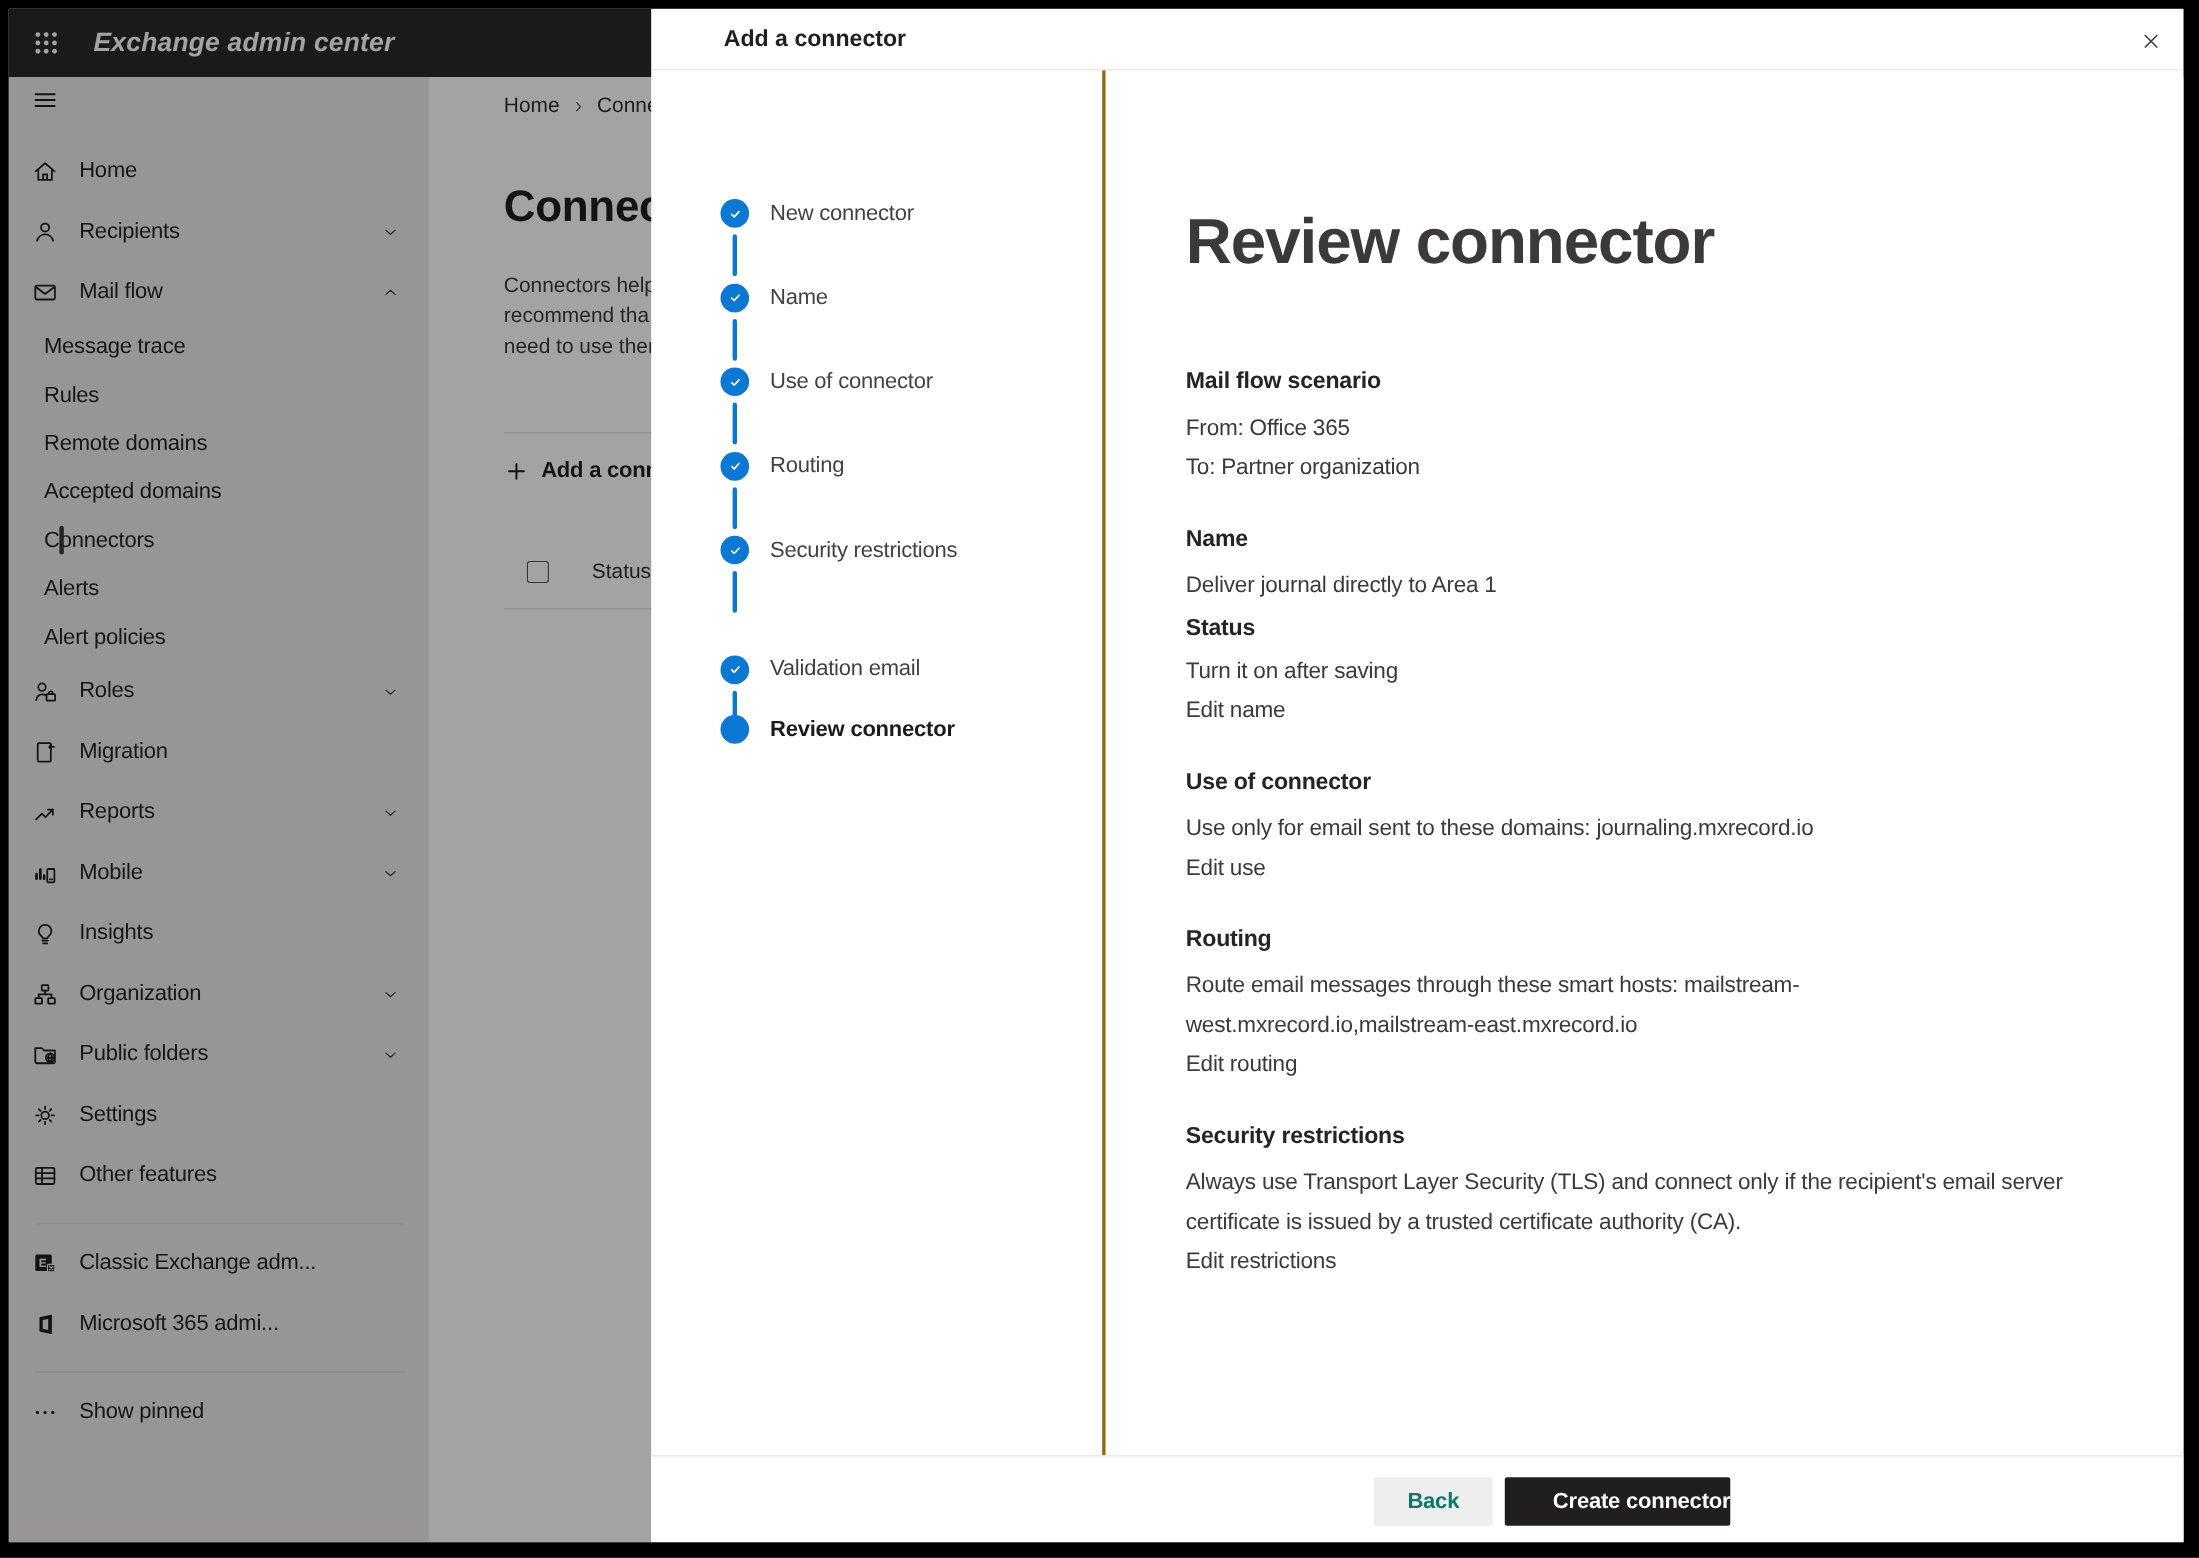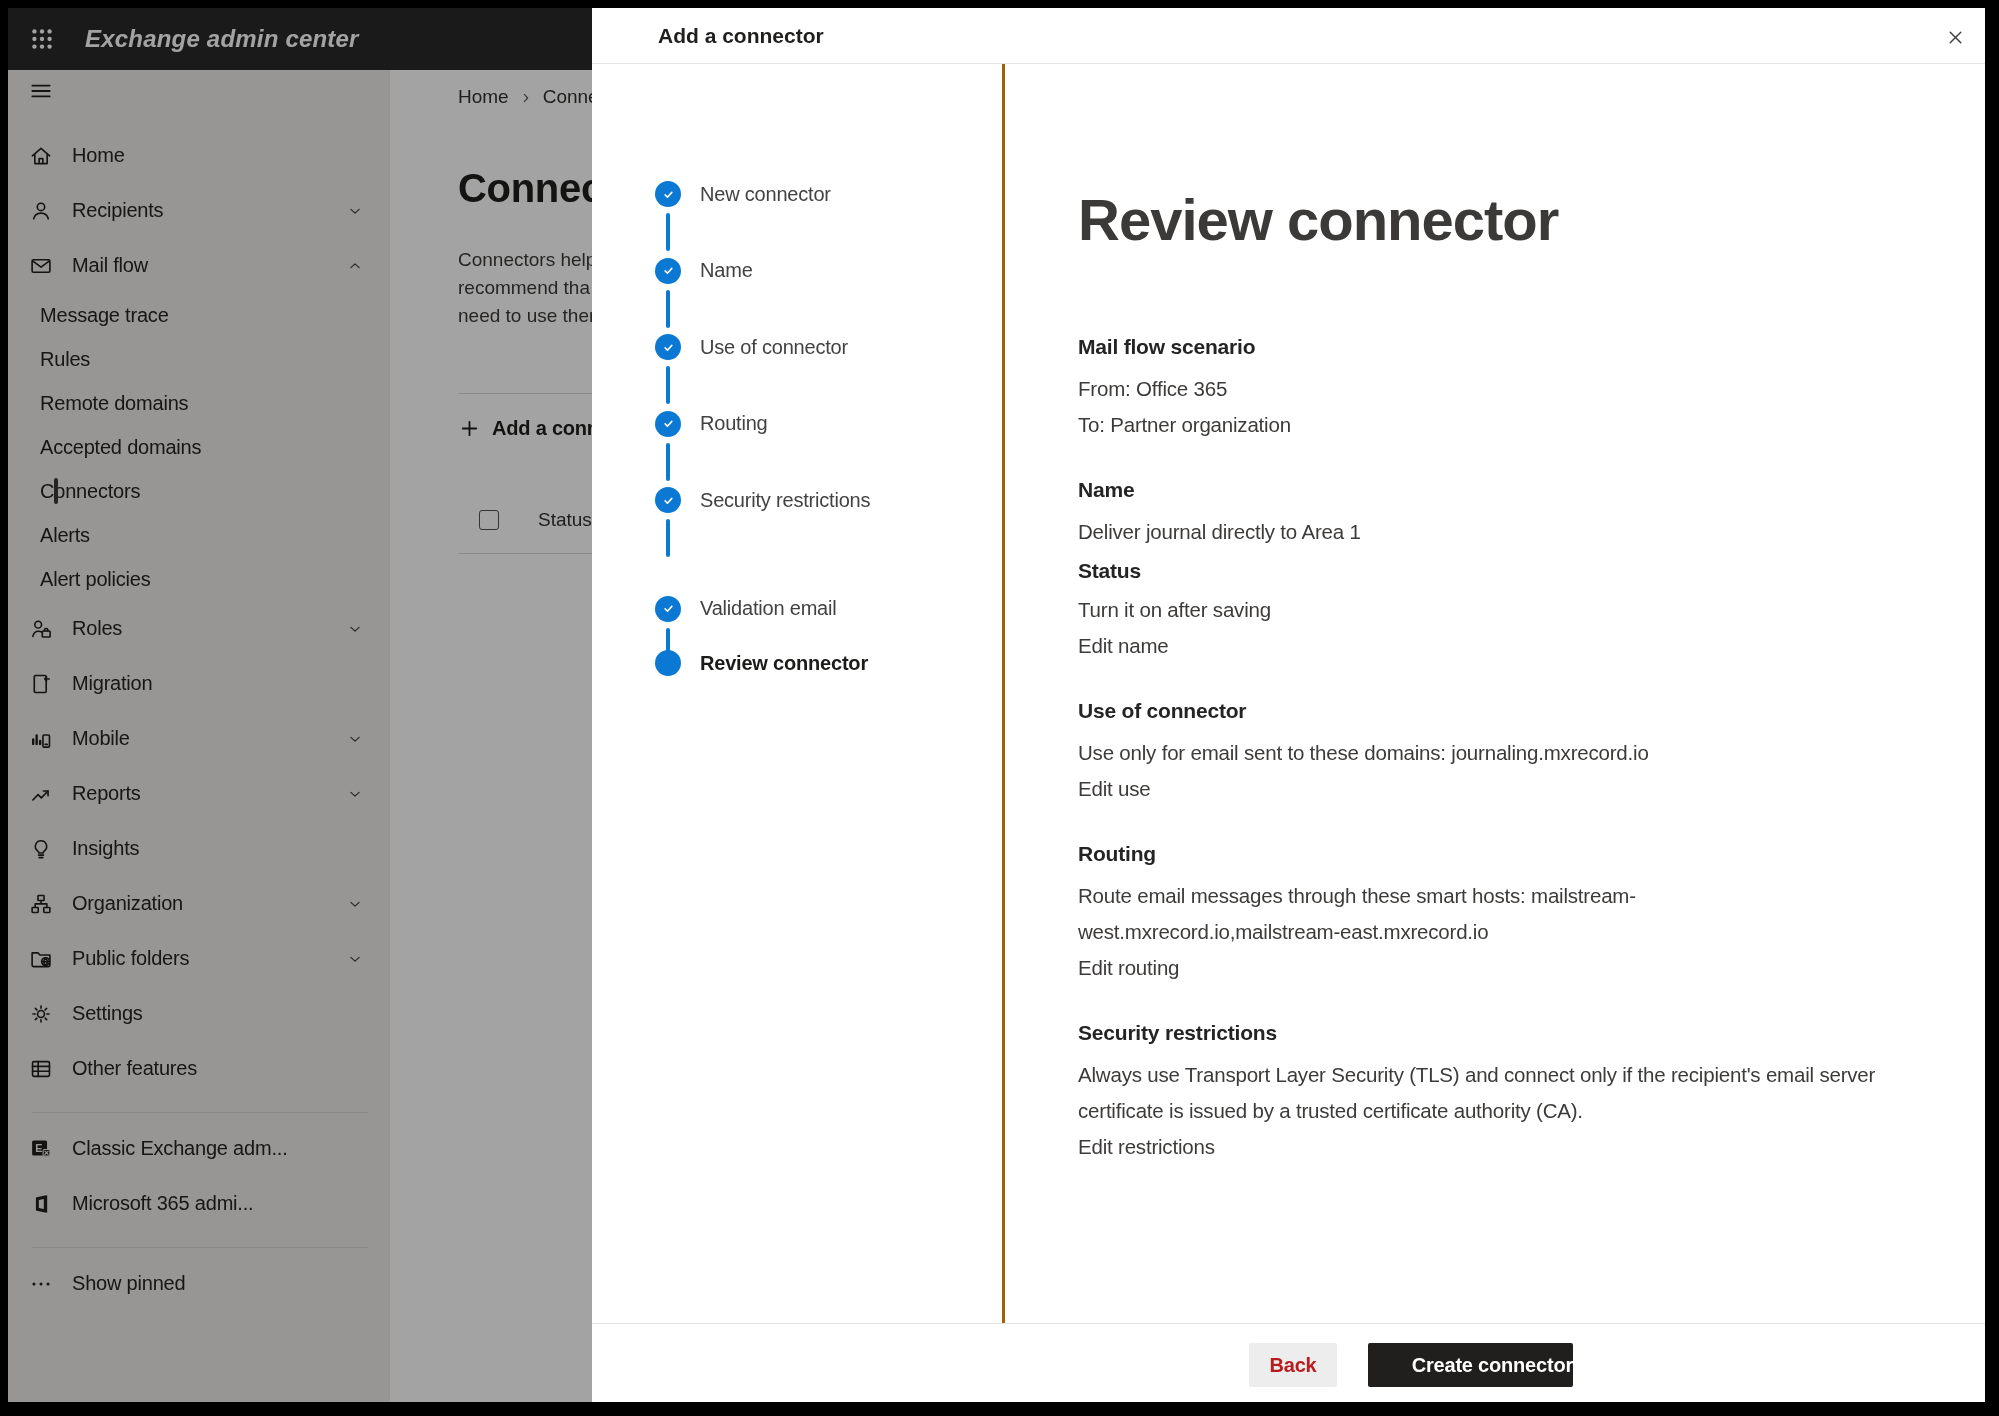--- a/index.html
+++ b/index.html
@@ -70,21 +70,21 @@
   .review-heading{position:absolute;left:486px;top:178px;font-size:58px;font-weight:700;color:#3b3a39;letter-spacing:-1px;white-space:nowrap;}
   #review-blocks{position:absolute;left:486px;top:325px;width:800px;}
   .rv-h{font-size:21px;font-weight:700;color:var(--text-primary);line-height:28px;margin:33px 0 10px;letter-spacing:-.2px;}
   .rv-h:first-child{margin-top:0;}
   .rv-h2{font-size:21px;font-weight:700;color:var(--text-primary);line-height:28px;margin:7px 0 7px;letter-spacing:-.2px;}
   .rv-p{font-size:20.5px;line-height:36px;color:var(--text-body);letter-spacing:-.2px;}
   .rv-link{display:block;font-size:20.5px;line-height:36px;color:var(--text-body);text-decoration:none;cursor:pointer;letter-spacing:-.2px;}
 
   .panel-footer{position:absolute;left:0;right:0;bottom:0;height:79px;border-top:1px solid var(--divider);background:#fff;}
   .btn{position:absolute;top:1335px;height:44px;border:none;border-radius:2px;font-size:20px;font-weight:600;cursor:pointer;letter-spacing:-.2px;}
-  .btn-back{left:657px;width:88px;background:var(--back-button-bg);color:#b91c1c;}
+  .btn-back{left:657px;width:108px;background:var(--back-button-bg);color:#0f766e;}
   .btn-create{left:776px;width:205px;background:var(--primary-button-bg);color:var(--primary-button-text);text-align:right;}
 </style>
 </head>
 <body>
 
 <div class="screen">
 
   <header class="topbar">
     <div class="waffle">
       <svg viewBox="0 0 24 24" fill="#ffffff">
@@ -171,35 +171,35 @@
         </li>
         <li class="nav-item main">
           <span class="nav-icon"><svg viewBox="0 0 24 24" fill="none" stroke="currentColor" stroke-width="1.5" stroke-linecap="round" stroke-linejoin="round">
               <rect x="5.8" y="4.2" width="11" height="15.6" rx="1.2"></rect>
               <path d="M19.6 7.4h-4.2m0 0 1.8-1.8m-1.8 1.8 1.8 1.8"></path>
             </svg></span>
           <span class="nav-label">Migration</span>
         </li>
         <li class="nav-item main">
           <span class="nav-icon"><svg viewBox="0 0 24 24" fill="none" stroke="currentColor" stroke-width="1.5" stroke-linecap="round" stroke-linejoin="round">
+              <path d="M4.5 17.5l4.8-4.9 3 3 6.2-6.4"></path>
+              <path d="M14.2 9.2h4.3v4.4"></path>
+            </svg></span>
+          <span class="nav-label">Reports</span>
+          <span class="nav-chevron"><svg viewBox="0 0 24 24" fill="none" stroke="currentColor" stroke-width="1.5" stroke-linecap="round" stroke-linejoin="round">
+              <path d="m6.5 9.8 5.5 5 5.5-5"></path>
+            </svg></span>
+        </li>
+        <li class="nav-item main">
+          <span class="nav-icon"><svg viewBox="0 0 24 24" fill="none" stroke="currentColor" stroke-width="1.5" stroke-linecap="round" stroke-linejoin="round">
               <path d="M4.8 16.5v-4M8 16.5V8.7M11.2 16.5v-2.6" stroke-width="2.2"></path>
               <rect x="13.8" y="8.3" width="6" height="11.2" rx="1"></rect>
               <path d="M15.8 17h2"></path>
             </svg></span>
           <span class="nav-label">Mobile</span>
-          <span class="nav-chevron"><svg viewBox="0 0 24 24" fill="none" stroke="currentColor" stroke-width="1.5" stroke-linecap="round" stroke-linejoin="round">
-              <path d="m6.5 9.8 5.5 5 5.5-5"></path>
-            </svg></span>
-        </li>
-        <li class="nav-item main">
-          <span class="nav-icon"><svg viewBox="0 0 24 24" fill="none" stroke="currentColor" stroke-width="1.5" stroke-linecap="round" stroke-linejoin="round">
-              <path d="M4.5 17.5l4.8-4.9 3 3 6.2-6.4"></path>
-              <path d="M14.2 9.2h4.3v4.4"></path>
-            </svg></span>
-          <span class="nav-label">Reports</span>
           <span class="nav-chevron"><svg viewBox="0 0 24 24" fill="none" stroke="currentColor" stroke-width="1.5" stroke-linecap="round" stroke-linejoin="round">
               <path d="m6.5 9.8 5.5 5 5.5-5"></path>
             </svg></span>
         </li>
         <li class="nav-item main">
           <span class="nav-icon"><svg viewBox="0 0 24 24" fill="none" stroke="currentColor" stroke-width="1.5" stroke-linecap="round" stroke-linejoin="round">
               <path d="M9.7 17.6h4.6M10.3 20h3.4"></path>
               <path d="M12 4.4a5.2 5.2 0 0 0-3.2 9.3c.8.6 1.2 1.2 1.2 2h4c0-.8.4-1.4 1.2-2A5.2 5.2 0 0 0 12 4.4Z"></path>
             </svg></span>
           <span class="nav-label">Insights</span>

